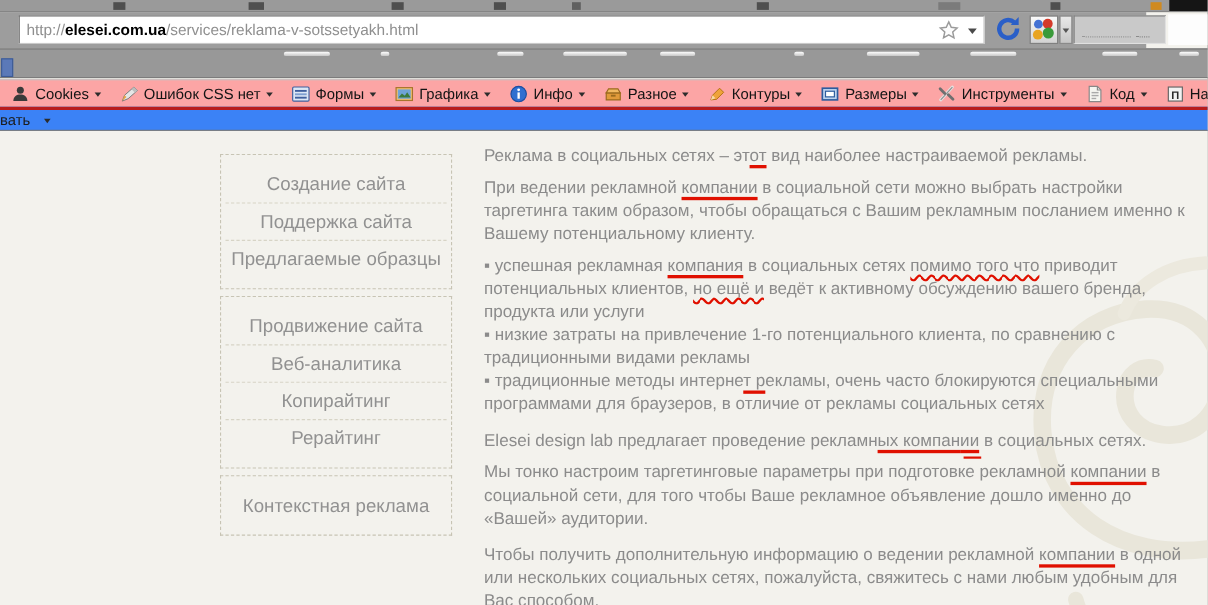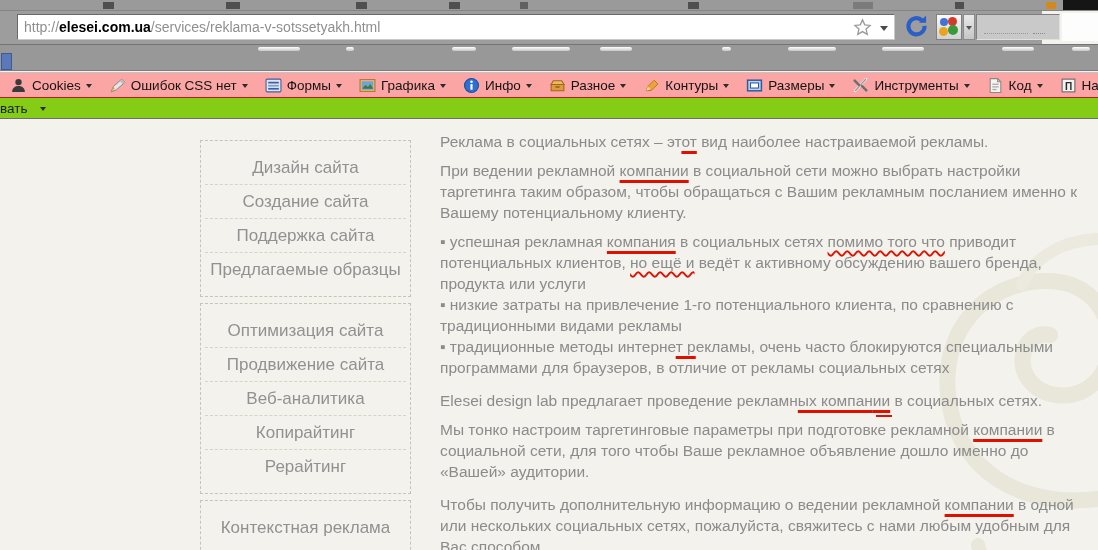--- a/index.html
+++ b/index.html
@@ -63,22 +63,22 @@
   
   .devbar{position:absolute;left:0;top:72px;width:1098px;height:25px;background:#fca5a5;border-top:1px solid #c3c3c3;
           display:flex;align-items:center;padding-left:10px;box-sizing:border-box;gap:17px;}
   .tb-item{display:flex;align-items:center;gap:5px;cursor:default;}
   .tb-icon{width:17px;height:17px;display:inline-flex;}
   .tb-icon svg{width:17px;height:17px;}
   .tb-label{font-size:13.5px;color:#141414;white-space:nowrap;}
   .dd{width:0;height:0;border:3px solid transparent;border-top:4px solid #2c2c2c;margin-top:4px;}
 
   
-  .devbar2{position:absolute;left:0;top:97px;width:1098px;height:22px;background:#84cc16;
-           border-top:1px solid #b91c1c;border-bottom:1px solid #6e6e6e;box-sizing:border-box;
+  .devbar2{position:absolute;left:0;top:97px;width:1098px;height:22px;background:#3b82f6;
+           border-top:3px solid #b91c1c;border-bottom:1px solid #6e6e6e;box-sizing:border-box;
            display:flex;align-items:center;gap:13px;}
   .partial-label{font-size:13.5px;color:#1d1d1d;margin-left:0px;}
 
   
   .page{position:absolute;left:0;top:119px;width:1098px;height:431px;background:#f3f2ed;}
   .swirl{position:absolute;left:860px;top:60px;pointer-events:none;}
 
   .sidebar{position:absolute;left:200px;top:21px;width:211px;}
   .side-box{border:1px dashed #c7c4b4;padding:10px 4px;margin-bottom:6px;background:transparent;}
   .side-item{height:33px;line-height:33px;text-align:center;font-size:17px;color:#919191;
@@ -289,27 +289,25 @@
   <div class="page">
     <svg class="swirl" width="238" height="440" viewBox="0 0 238 440">
       <path d="M 238 320 C 160 330 95 290 88 215 C 82 150 125 105 182 102 C 228 100 252 132 250 168 C 248 200 224 220 196 216 C 174 213 160 196 163 176 C 165 162 176 153 190 156" fill="none" stroke="#e9e6da" stroke-width="16" stroke-linecap="round"></path>
       <path d="M 234 436 C 170 432 128 404 118 366" fill="none" stroke="#e9e6da" stroke-width="14" stroke-linecap="round"></path>
       <path d="M 236 60 C 200 62 172 80 162 106" fill="none" stroke="#ece9de" stroke-width="12" stroke-linecap="round"></path>
     </svg>
 
     <div class="sidebar">
 
     <div class="side-box">
-          <div class="side-item">Дизайн сайта</div>
           <div class="side-item">Создание сайта</div>
           <div class="side-item">Поддержка сайта</div>
           <div class="side-item">Предлагаемые образцы</div>
         </div>
         <div class="side-box">
-          <div class="side-item">Оптимизация сайта</div>
           <div class="side-item">Продвижение сайта</div>
           <div class="side-item">Веб-аналитика</div>
           <div class="side-item">Копирайтинг</div>
           <div class="side-item">Рерайтинг</div>
         </div>
         <div class="side-box">
           <div class="side-item">Контекстная реклама</div>
         </div>
       </div>
 

